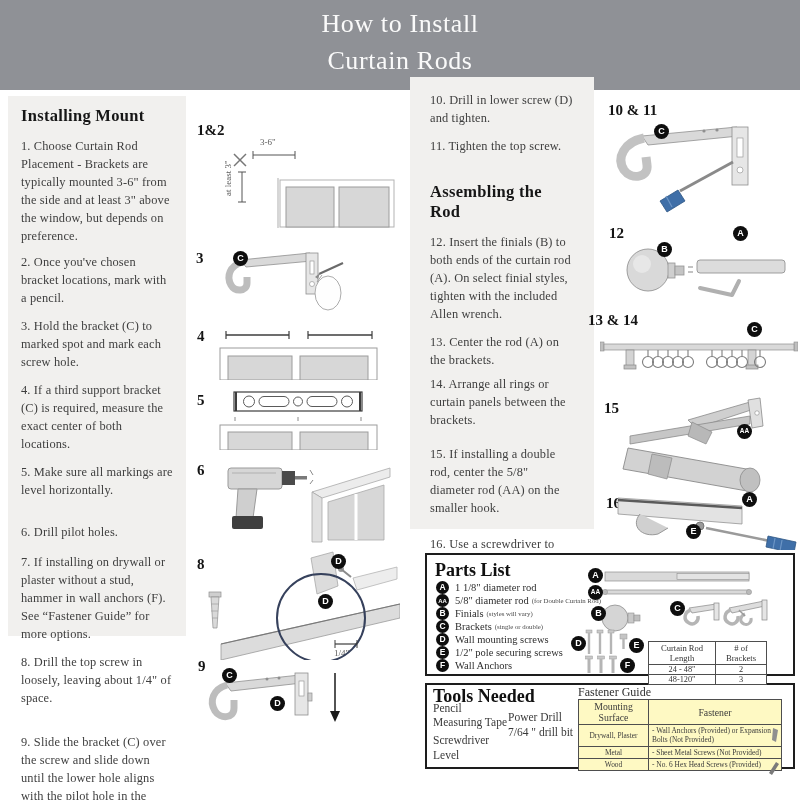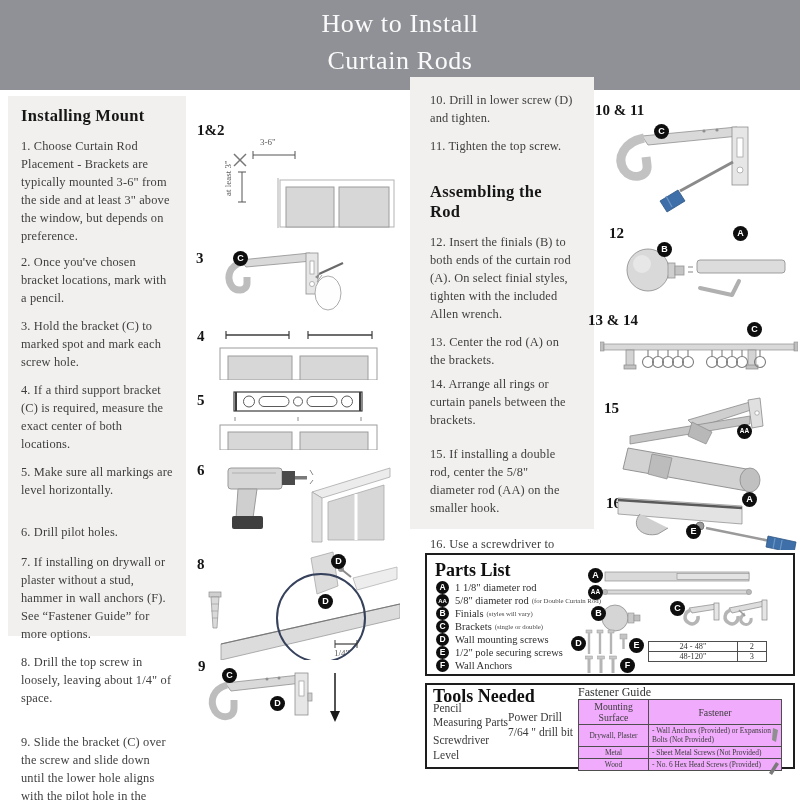--- a/index.html
+++ b/index.html
@@ -37,21 +37,21 @@
   .tools-box{left:425px;top:683px;width:370px;height:86px;}
   .box-title{position:absolute;font-weight:700;font-size:18px;color:#101010;}
   .pl-item{position:absolute;left:9px;display:flex;align-items:center;white-space:nowrap;}
   .pl-text{font-size:10.5px;color:#2d2d2d;}
   .pl-note{font-size:6.8px;color:#4a4a4a;margin-left:3px;}
   .rod-table{position:absolute;border-collapse:collapse;text-align:center;color:#333;background:#fff;z-index:4;}
   .rod-table th{border:1px solid #4e4e4e;font-weight:400;font-size:8.6px;padding:1px 4px;}
   .rod-table td{border:1px solid #4e4e4e;font-size:8.3px;padding:0 3px;}
   .tool{position:absolute;font-size:11.5px;color:#3a3a3a;white-space:nowrap;}
   .fg-title{position:absolute;font-size:12px;color:#2e2e2e;}
-  .fg-table{position:absolute;border-collapse:collapse;table-layout:fixed;color:#3c3c3c;background:#f0abfc;}
+  .fg-table{position:absolute;border-collapse:collapse;table-layout:fixed;color:#3c3c3c;background:#fef9c3;}
   .fg-table th{border:1px solid #4e4e4e;font-weight:400;font-size:9.8px;padding:1px 2px;}
   .fg-table td{border:1px solid #4e4e4e;font-size:7.4px;line-height:1.25;padding:1px 3px;vertical-align:top;position:relative;}
   .fg-surface{text-align:center;font-size:7.8px;vertical-align:middle !important;}
   .fg-icon{position:absolute;right:1px;top:3px;}
 </style>
 </head>
 <body>
 
 <div class="page">
 
@@ -193,21 +193,21 @@
     <circle cx="62" cy="24" r="1.5" fill="#8f8f8f"></circle>
     <circle cx="74" cy="23" r="1.5" fill="#8f8f8f"></circle>
     <rect x="90" y="18" width="13" height="42" fill="#e6e6e6" stroke="#8f8f8f" stroke-width="0.8"></rect>
     <rect x="94" y="26" width="5" height="15" fill="#fff" stroke="#9a9a9a" stroke-width="0.7"></rect>
     <rect x="103" y="38" width="4" height="8" fill="#cfcfcf" stroke="#8f8f8f" stroke-width="0.7"></rect>
     <path d="M22,30 C8,34 4,46 10,56 C15,64 29,64 29,53 L29,45" fill="none" stroke="#bdbdbd" stroke-width="7"></path>
     <line x1="130" y1="18" x2="130" y2="58" stroke="#1a1a1a" stroke-width="1.5"></line>
     <polygon points="125,56 135,56 130,67" fill="#1a1a1a"></polygon>
   </svg>
 
-  <div class="figlabel" style="left:595px;top:102px">10 &amp; 11</div>
+  <div class="figlabel" style="left:608px;top:102px">10 &amp; 11</div>
   <div class="badge" style="left:654px;top:124px">C</div>
   <svg class="fig" style="left:600px;top:112px" width="195" height="105" viewBox="0 0 195 105">
     <polygon points="42,24 137,15 139,24 48,33" fill="#d9d9d9" stroke="#8f8f8f" stroke-width="0.8"></polygon>
     <circle cx="104" cy="19" r="1.6" fill="#8f8f8f"></circle>
     <circle cx="117" cy="18" r="1.6" fill="#8f8f8f"></circle>
     <rect x="132" y="15" width="16" height="58" fill="#e6e6e6" stroke="#8f8f8f" stroke-width="0.8"></rect>
     <rect x="137" y="26" width="6" height="19" fill="#fff" stroke="#9a9a9a" stroke-width="0.7"></rect>
     <circle cx="140" cy="58" r="3" fill="#fff" stroke="#9a9a9a" stroke-width="0.7"></circle>
     <path d="M44,26 C24,30 16,46 24,58 C31,68 49,66 47,53 L46,45" fill="none" stroke="#c2c2c2" stroke-width="9"></path>
     <line x1="80" y1="79" x2="133" y2="50" stroke="#8a8a8a" stroke-width="3"></line>
@@ -402,35 +402,39 @@
         </g>
       <g transform="translate(36,90)">
           <rect x="-3.5" y="0" width="7" height="3" fill="#c9c9c9" stroke="#999" stroke-width="0.5"></rect>
           <line x1="0" y1="3" x2="0" y2="17"></line>
         </g>
     </g>
   </svg>
 
   <table class="rod-table" style="left:648px;top:641px;width:119px">
     <tbody>
+        <tr>
+      <th>Curtain Rod Length</th>
+      <th># of Brackets</th>
+    </tr>
     <tr>
       <td>24 - 48"</td>
       <td>2</td>
     </tr>
     <tr>
       <td>48-120"</td>
       <td>3</td>
     </tr>
   </tbody>
     </table>
 
   <div class="box tools-box"></div>
   <div class="box-title" style="left:433px;top:686px">Tools Needed</div>
   <div class="tool" style="left:433px;top:702px">Pencil</div>
-  <div class="tool" style="left:433px;top:716px">Measuring Parts</div>
+  <div class="tool" style="left:433px;top:716px">Measuring Tape</div>
   <div class="tool" style="left:433px;top:734px">Screwdriver</div>
   <div class="tool" style="left:433px;top:749px">Level</div>
   <div class="tool" style="left:508px;top:711px">Power Drill</div>
   <div class="tool" style="left:508px;top:726px">7/64 " drill bit</div>
 
   <div class="fg-title" style="left:578px;top:685px;width:203px;text-align:left">Fastener Guide</div>
   <table class="fg-table" style="left:578px;top:699px;width:203px">
     <colgroup>
         <col style="width:70px">
         <col style="width:133px">

